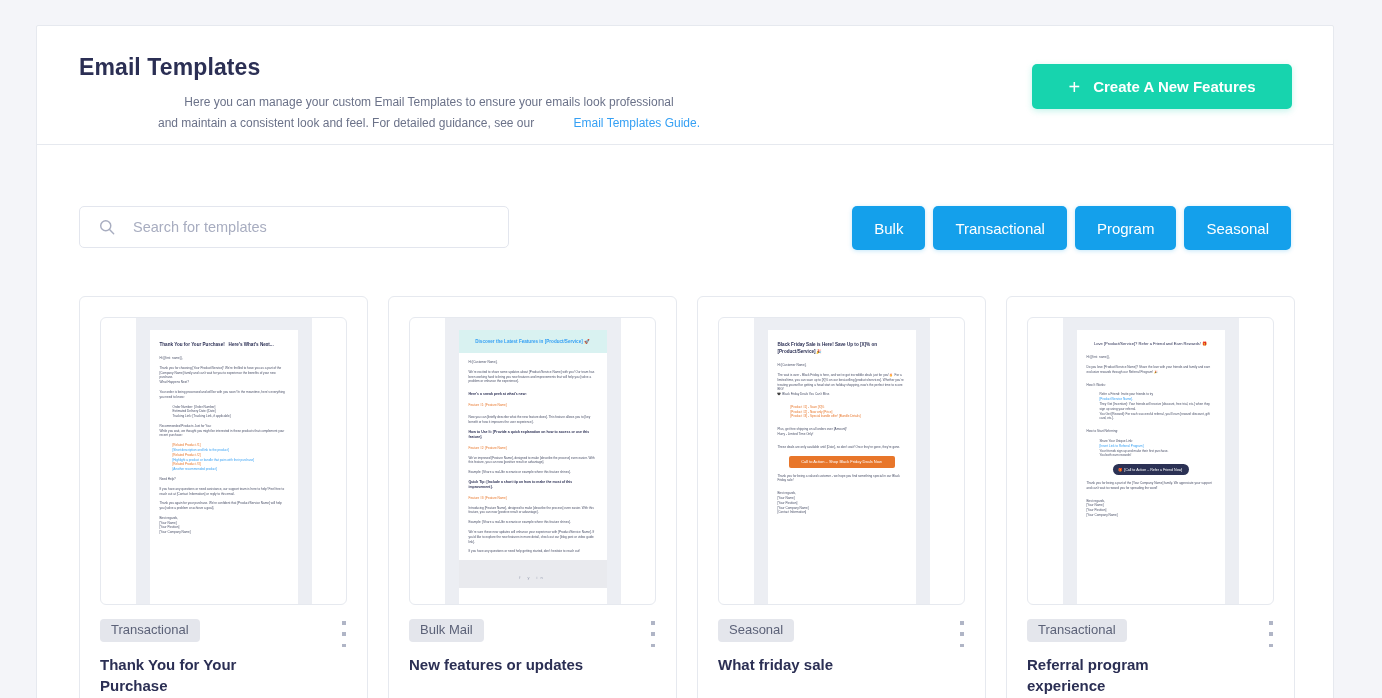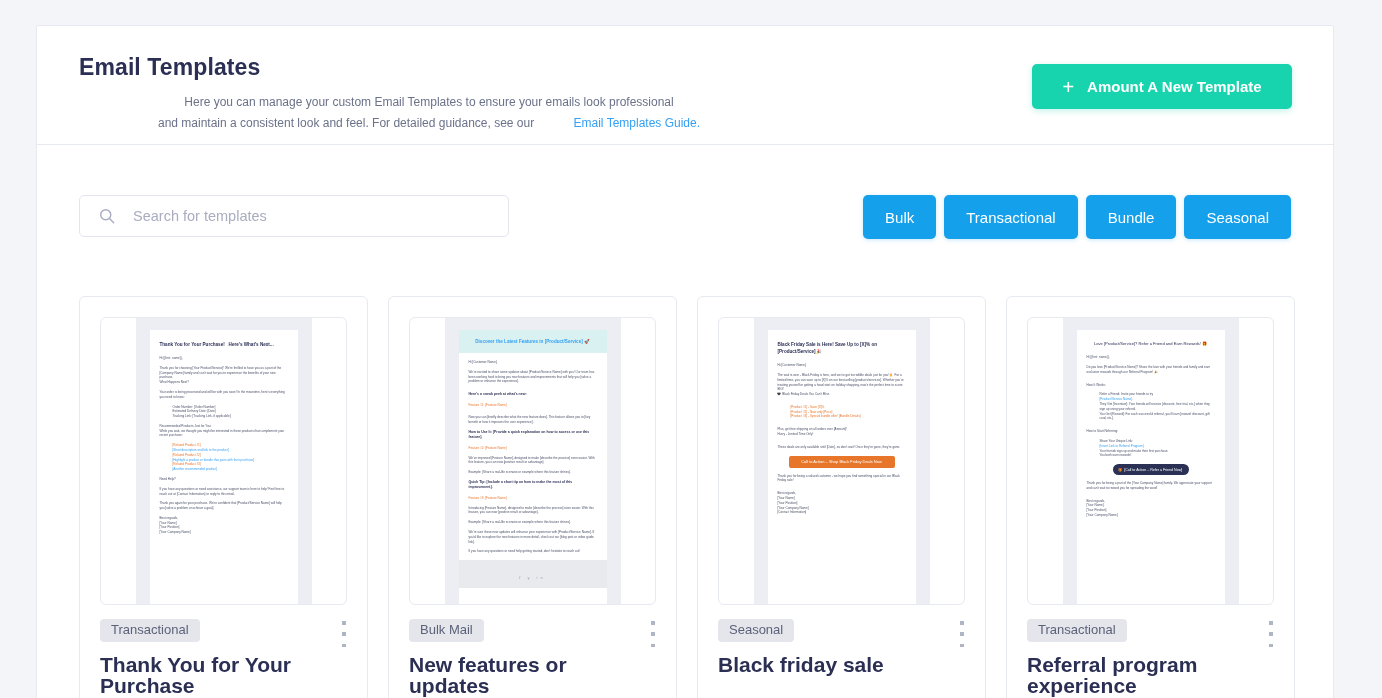--- a/index.html
+++ b/index.html
@@ -42,21 +42,21 @@
     color: #ffffff; font-size: 15px; font-weight: bold;
     font-family: "Liberation Sans", sans-serif;
     display: flex; align-items: center; justify-content: center; gap: 13px;
     cursor: pointer;
     box-shadow: 0 2px 6px rgba(23,212,174,.25);
   }
   .plus-icon { font-size: 20px; font-weight: normal; line-height: 1; }
 
   
   .toolbar {
-    position: absolute; left: 0; top: 113px; width: 100%;
+    position: absolute; left: 0; top: 124px; width: 100%;
     padding: 56px 42px 0 42px;
     display: flex; align-items: flex-start;
   }
   .search-box {
     position: relative; width: 430px; height: 42px;
     border: 1px solid #e3e6ee; border-radius: 5px; background: #fff;
     display: flex; align-items: center;
   }
   .search-icon { margin-left: 18px; width: 18px; height: 18px; display: block; }
   .search-input {
@@ -136,21 +136,21 @@
   }
   .mini-social { font-size: 4px; color: #9aa0b2; letter-spacing: 3px; }
 
   .card-meta { padding: 14px 20px 0 20px; position: relative; }
   .badge {
     display: inline-block; background: #e4e6ec; color: #5c6278;
     font-size: 13px; padding: 4px 11px 5px 11px; border-radius: 4px;
     line-height: 1.1;
   }
   .card-title {
-    margin-top: 12px; font-size: 21px; font-weight: bold;
+    margin-top: 12px; font-size: 15px; font-weight: bold;
     color: #2b2f54; line-height: 21px; max-width: 200px;
   }
   .kebab {
     position: absolute; right: 17px; top: 16px;
     width: 12px; height: 26px;
     display: flex; flex-direction: column; align-items: center;
     justify-content: space-between; cursor: pointer;
   }
   .kebab i { width: 3.5px; height: 3.5px; background: #b0b5c6; display: block; }
 </style>
@@ -164,37 +164,37 @@
       <div class="page-title">Email Templates</div>
       <div class="page-sub">
         <span>Here you can manage your custom Email Templates to ensure your emails look professional</span><br>
         <span>and maintain a consistent look and feel. For detailed guidance, see our </span>
         <a class="sub-link" href="#">Email Templates Guide.</a>
       </div>
       <div class="header-divider"></div>
 
       <button class="create-btn">
         <span class="plus-icon">+</span>
-        <span>Amount A New Template</span>
+        <span>Create A New Features</span>
       </button>
     </div>
 
     <div class="toolbar">
       <div class="search-box">
         <svg class="search-icon" viewBox="0 0 20 20">
           <circle cx="8.6" cy="8.6" r="5.6" fill="none" stroke="#a8adc0" stroke-width="1.6"></circle>
           <line x1="12.8" y1="12.8" x2="17.4" y2="17.4" stroke="#a8adc0" stroke-width="1.6" stroke-linecap="round"></line>
         </svg>
         <input class="search-input" type="text" placeholder="Search for templates" style="">
       </div>
 
       <div class="filters">
         <button class="filter-btn">Bulk</button>
         <button class="filter-btn">Transactional</button>
-        <button class="filter-btn">Bundle</button>
+        <button class="filter-btn">Program</button>
         <button class="filter-btn">Seasonal</button>
       </div>
     </div>
 
     <div class="cards">
 
       <div class="card">
         <div class="thumb-frame">
           <div class="thumb-inner">
             <div class="mini-doc">
@@ -295,21 +295,21 @@
               <div class="mt t3 sp2">Best regards,</div>
               <div class="mt t3">[Your Name]</div>
               <div class="mt t3">[Your Position]</div>
               <div class="mt t3">[Your Company Name]</div>
               <div class="mt t3">[Contact Information]</div>
             </div>
           </div>
         </div>
         <div class="card-meta">
           <span class="badge">Seasonal</span>
-          <div class="card-title">Black friday sale</div>
+          <div class="card-title">What friday sale</div>
           <div class="kebab">
               <i></i>
               <i></i>
               <i></i>
             </div>
         </div>
       </div>
 
       <div class="card">
         <div class="thumb-frame">

